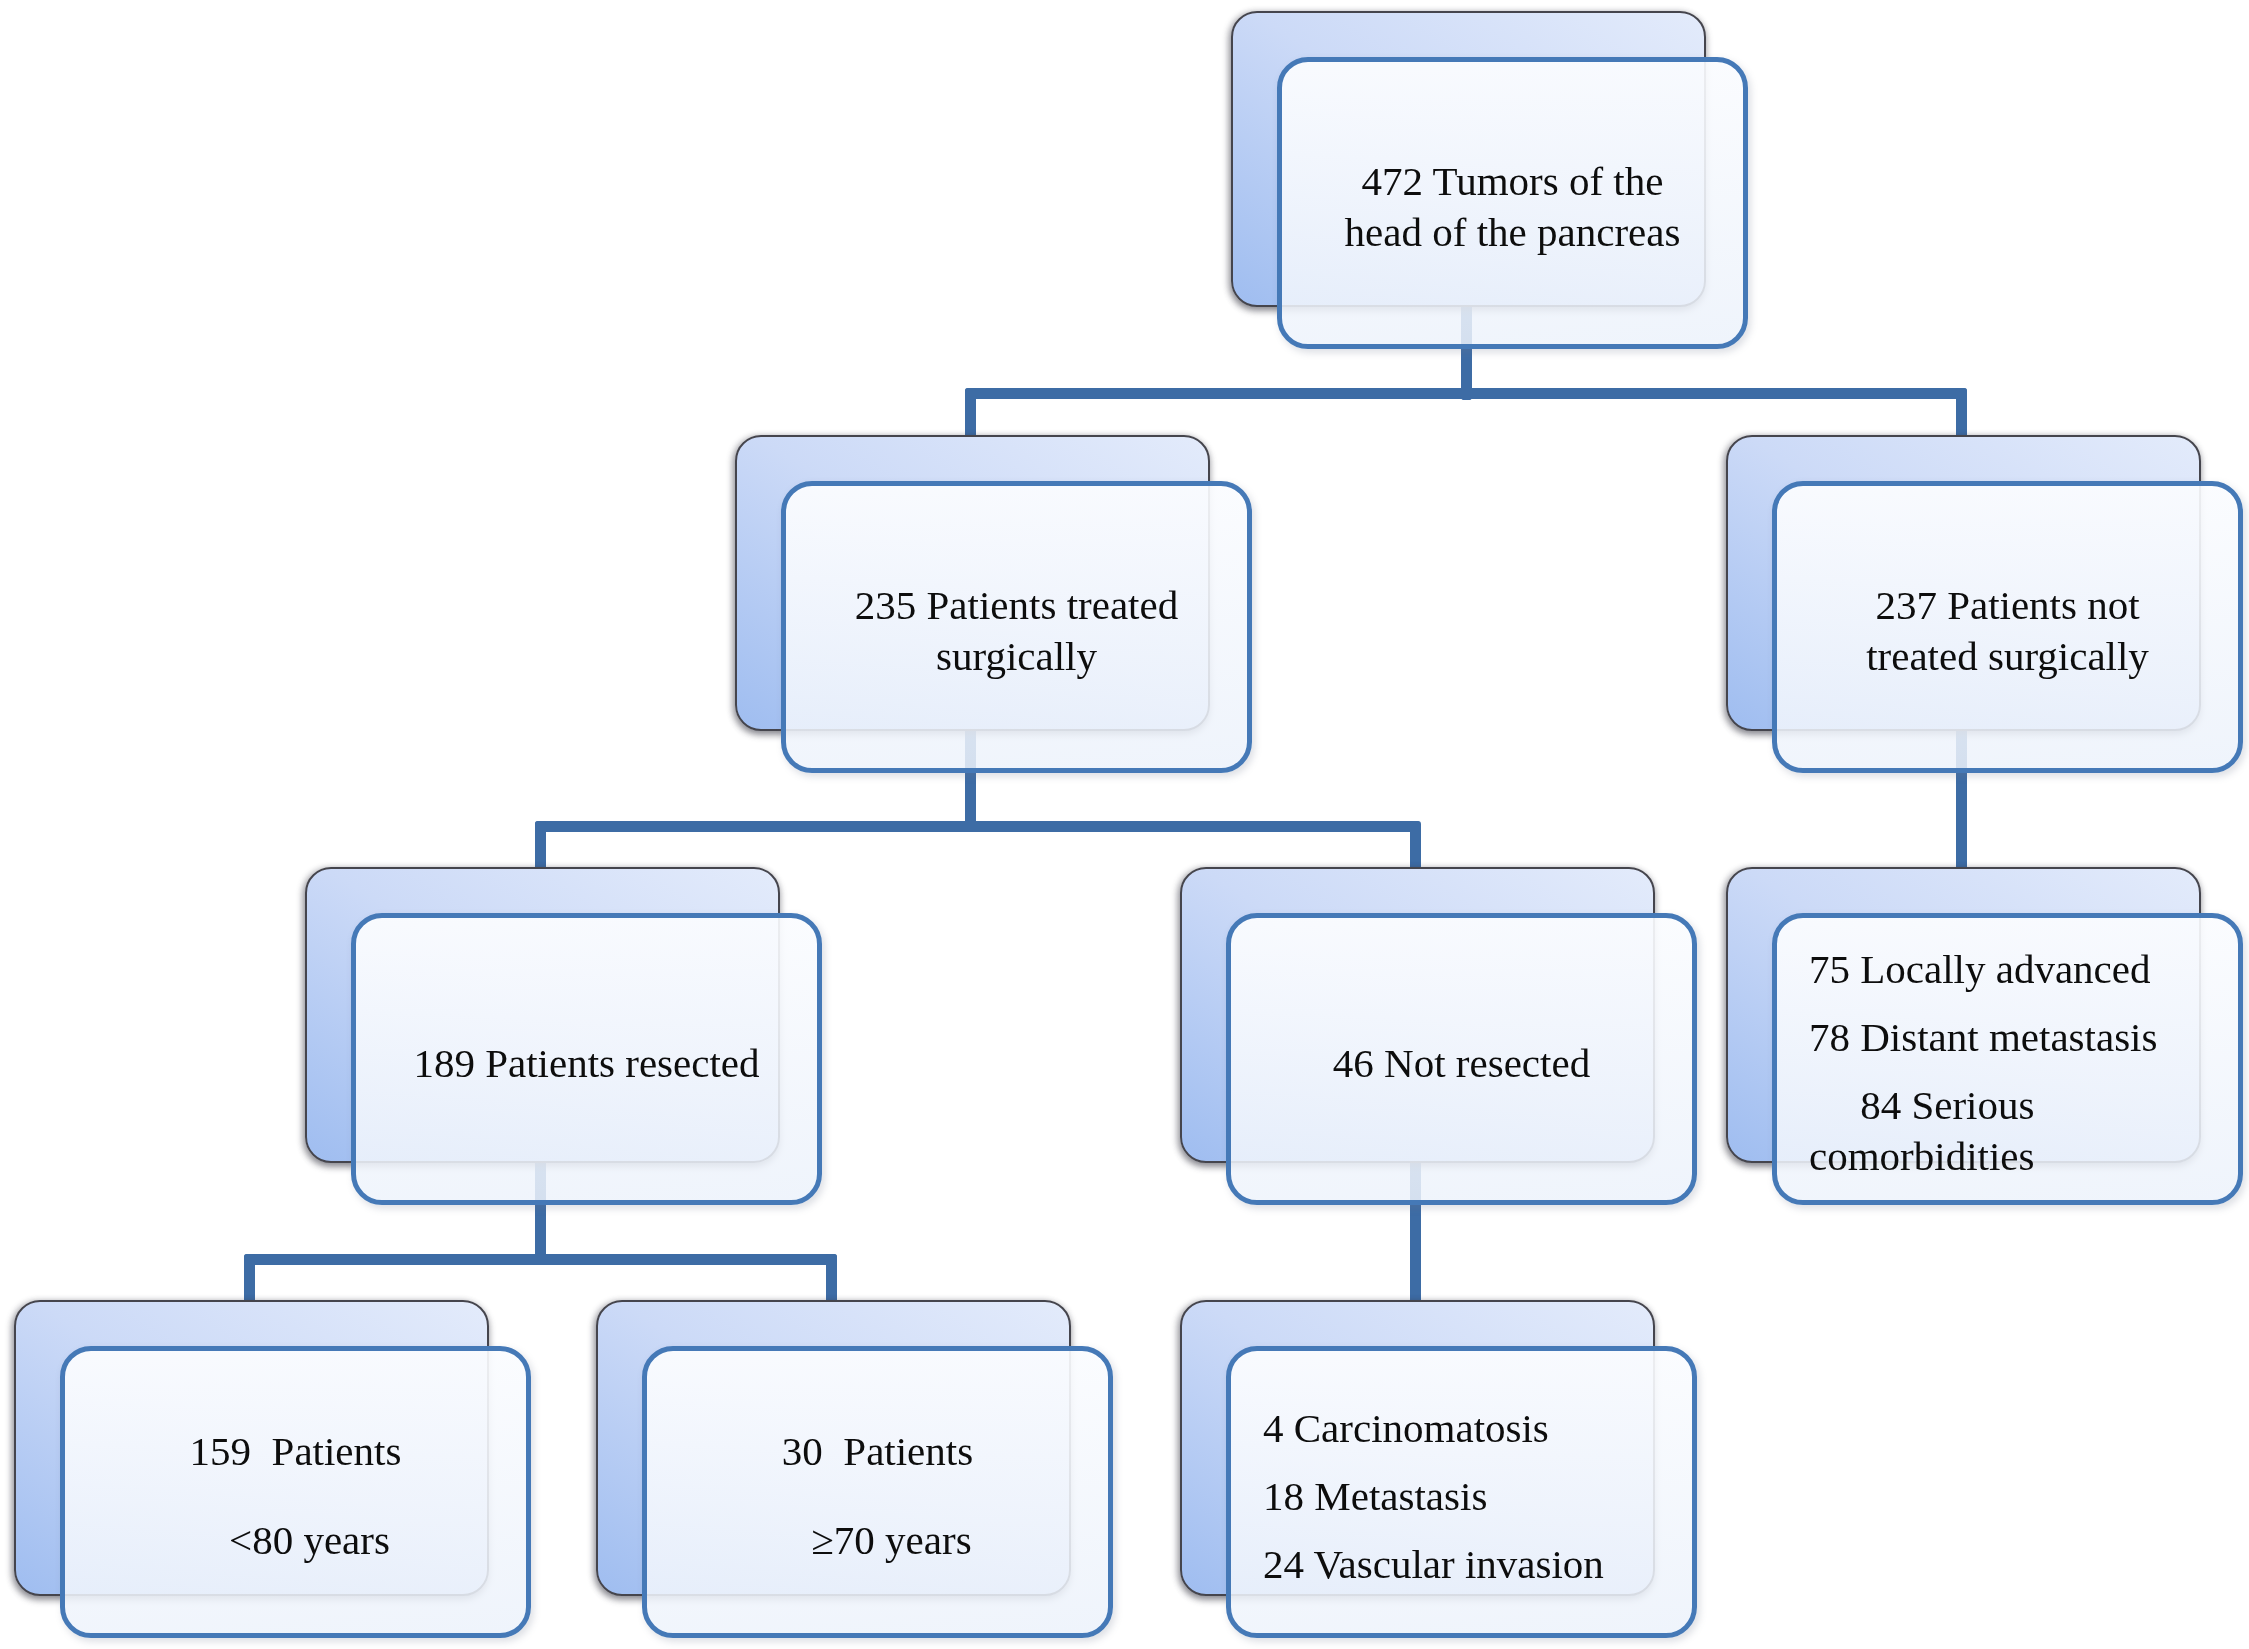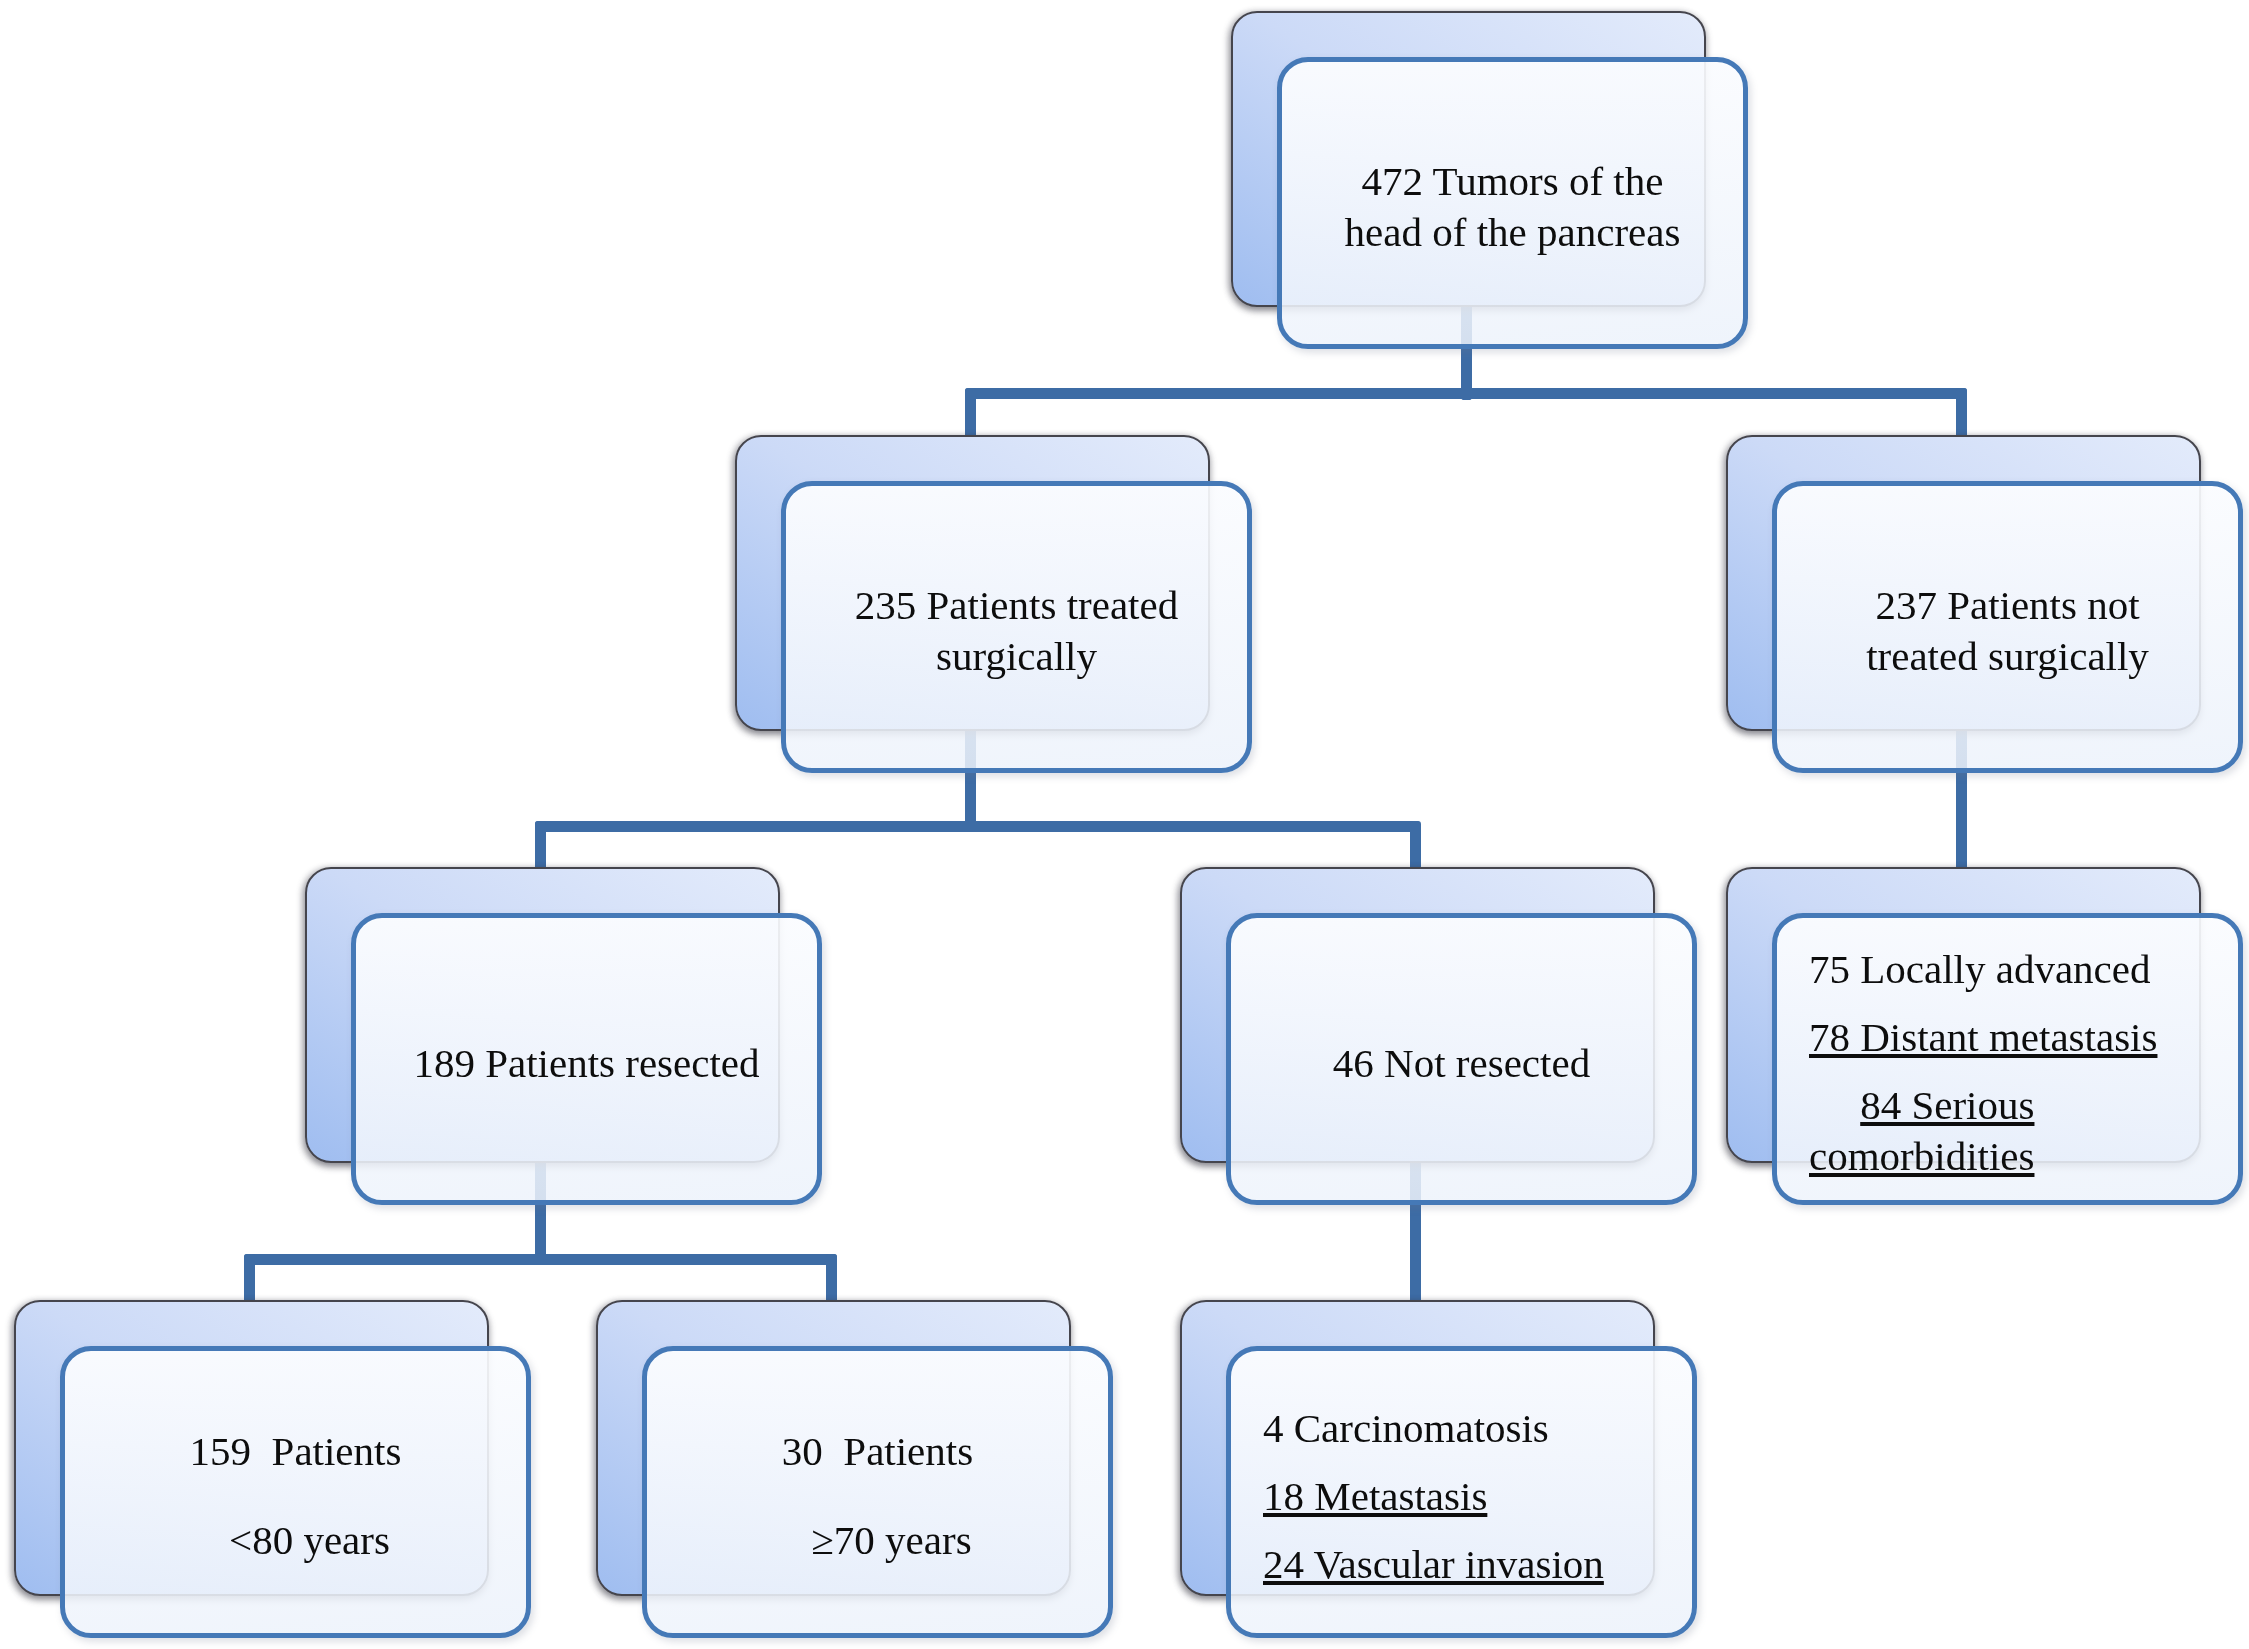--- a/index.html
+++ b/index.html
@@ -25,21 +25,21 @@
         background:linear-gradient(175deg,
             var(--front_fill_top) 0%, var(--front_fill_bottom) 100%);
         box-shadow:2.3px 3.8px 7.7px rgba(110,120,140,0.22);
         display:flex;flex-direction:column;justify-content:center;
         padding:7.7px 18.5px;z-index:3;}
   .front.center{align-items:center;text-align:center;}
   .front.list{align-items:flex-start;text-align:right;
         padding-left:32px;padding-right:10.8px;}
   .item{white-space:pre-wrap;color:var(--text);
         font-size:41px;line-height:51px;margin-top:8px;}
-  .list .item + .item{margin-top:17px;text-decoration:underline;}
+  .list .item + .item{margin-top:17px;}
   .gap  .item + .item{margin-top:38px;margin-left:28px;}
 </style>
 </head>
 <body>
 
 <div class="canvas">
 
   <div class="conn v" style="left:1461px;top:303px;height:97px;"></div>
   <div class="conn h" style="left:965px;top:388px;width:1002px;"></div>
   <div class="conn v" style="left:965px;top:388px;height:55px;"></div>

